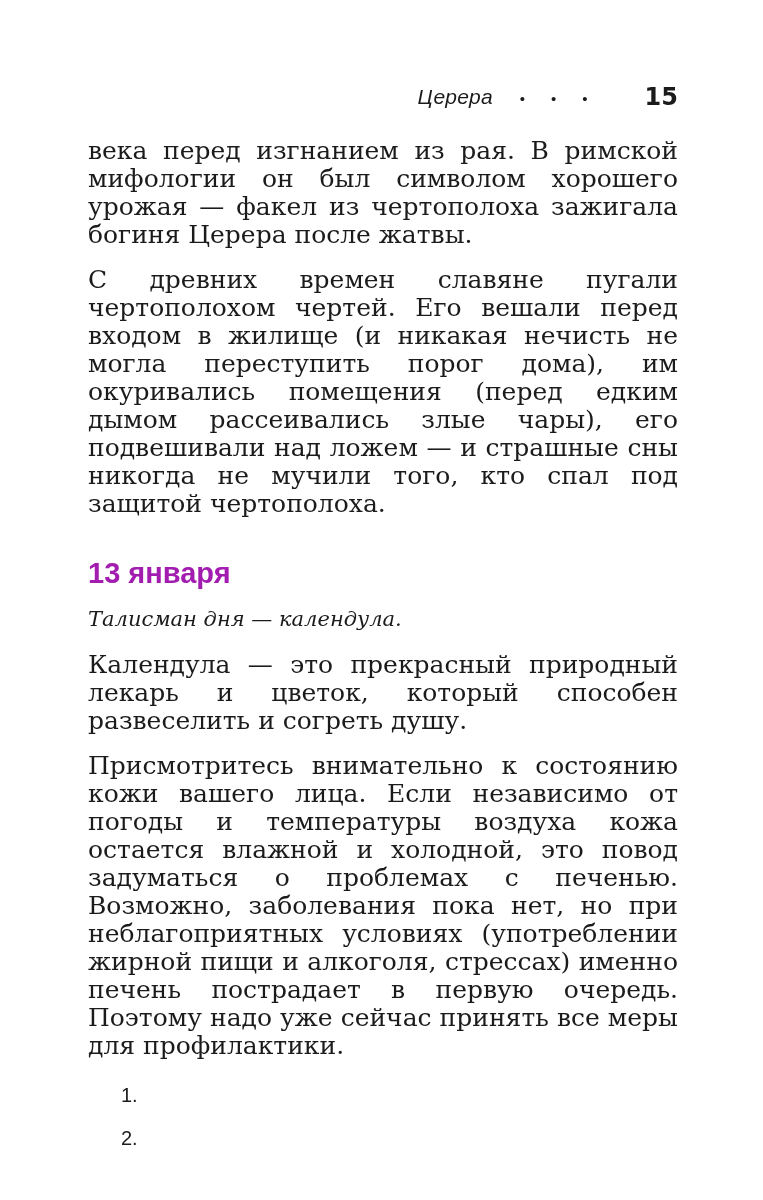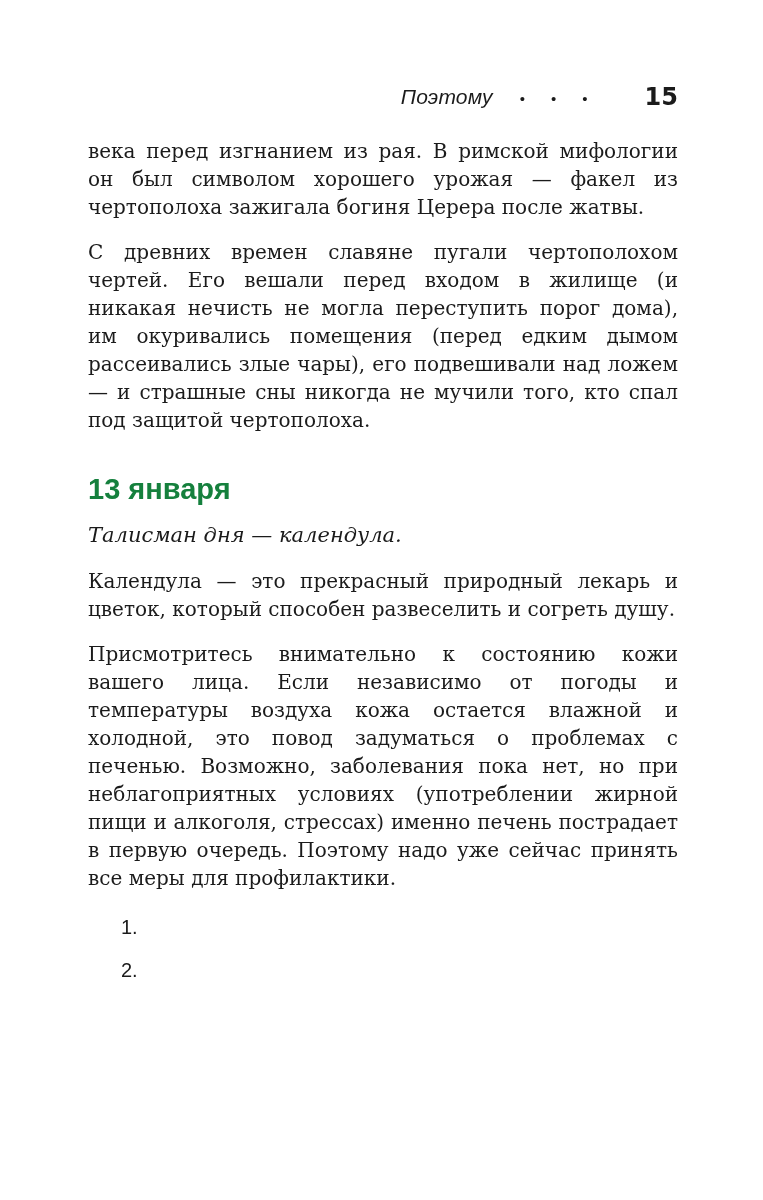--- a/index.html
+++ b/index.html
@@ -42,33 +42,33 @@
     line-height: 1;
   }
   .pagenum {
     font-family: "DejaVu Sans", sans-serif;
     font-weight: bold;
     font-size: 24px;
     margin-left: 36px;
   }
   
   p.body {
-    font-size: 20px;
+    font-size: 25px;
     line-height: 28px;
     text-align: justify;
     margin: 0 0 17px 0;
   }
   
   h2.day-heading {
     font-family: "Liberation Sans", "DejaVu Sans", sans-serif;
     font-weight: 700;
     font-size: 29px;
     line-height: 32px;
     margin: 39px 0 16px 0;
-    color: #15803d;
+    color: #a21caf;
   }
   
   p.epigraph {
     font-style: italic;
     font-size: 21px;
     line-height: 28px;
     margin: 0 0 18px 0;
     text-align: left;
   }
   
@@ -92,21 +92,21 @@
     flex: 1;
     text-align: justify;
   }
 </style>
 </head>
 <body>
 
 <div class="page">
 
   <header class="running-head">
-    <span class="month">Поэтому</span>
+    <span class="month">Церера</span>
     <span class="dots">
       <span class="dot">•</span>
       <span class="dot">•</span>
       <span class="dot">•</span>
     </span>
     <span class="pagenum">15</span>
   </header>
 
   <p class="body">века перед изгнанием из рая. В римской мифологии он был символом хорошего урожая — факел из чертополоха зажигала богиня Церера после жатвы.</p>
 

